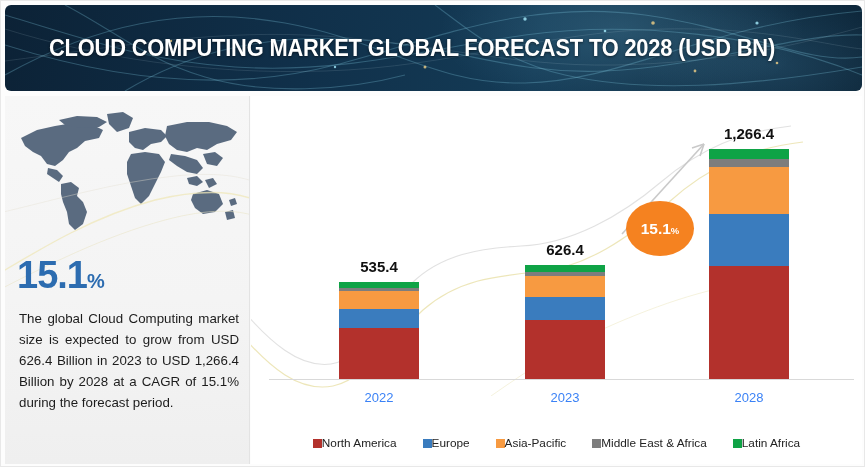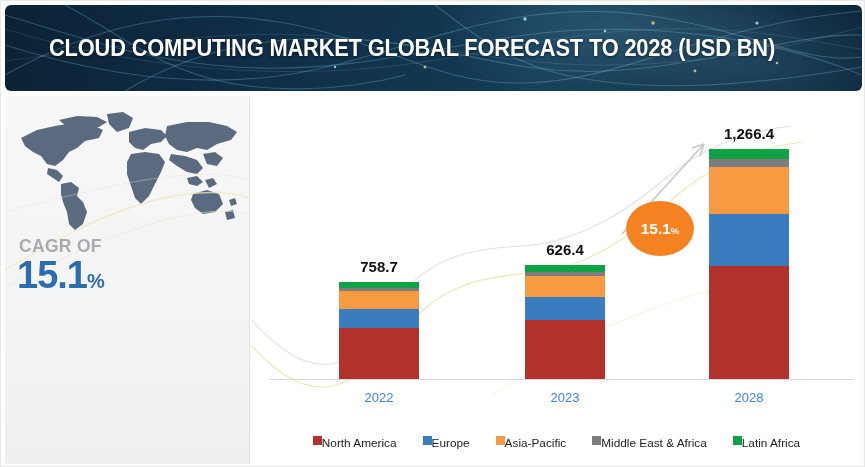--- a/index.html
+++ b/index.html
@@ -114,21 +114,21 @@
   #badge-text .pct { font-size: 9.5px; font-weight: bold; }
   #badge-arrow { position: absolute; left: 355px; top: 30px; width: 120px; height: 115px; }
 
   
   #legend {
     position: absolute; left: 0; bottom: 14px;
     width: 611px;
     display: flex; justify-content: center; align-items: center;
     gap: 26px;
   }
-  .legend-item { display: flex; gap: 0; margin-top: 24px; }
+  .legend-item { display: flex; align-items: center; gap: 0; margin-top: 24px; }
   .legend-swatch { width: 9px; height: 9px; display: inline-block; }
   .legend-label { font-size: 11.8px; color: #222222; white-space: nowrap; }
 </style>
 </head>
 <body>
 
 <div id="page">
 
   <div id="banner">
     <svg id="banner-svg" viewBox="0 0 857 86" preserveAspectRatio="none">
@@ -193,38 +193,38 @@
         </g>
       </svg>
     </div>
 
     <svg style="position:absolute;left:0;top:0;width:245px;height:368px;pointer-events:none;" viewBox="0 0 245 368" preserveAspectRatio="none">
       <path d="M-10,180 C40,150 90,120 150,104 C200,92 230,96 250,104" fill="none" stroke="#efe7b8" stroke-width="1.4" stroke-opacity="0.75"></path>
       <path d="M-10,196 C40,170 100,140 160,124 C205,112 232,114 250,120" fill="none" stroke="#e9e3c4" stroke-width="1" stroke-opacity="0.55"></path>
       <path d="M-10,118 C50,104 110,86 170,80 C210,76 234,80 250,86" fill="none" stroke="#e3dfcf" stroke-width="0.9" stroke-opacity="0.45"></path>
     </svg>
 
-    <div id="cagr-of">CAGR OF</div>
     <div id="cagr-val">
       <span>15.1</span><span class="pct">%</span>
     </div>
+    <div id="sidebar-desc">The global Cloud Computing market size is expected to grow from USD 626.4 Billion in 2023 to USD 1,266.4 Billion by 2028 at a CAGR of 15.1%  during the forecast period.</div>
   </div>
 
   <div id="chart">
 
     <svg id="deco-svg" viewBox="0 0 611 300" preserveAspectRatio="none">
       <path d="M-20,200 C20,250 50,272 80,268 C110,264 130,220 160,188 C190,158 230,152 270,150 C320,148 370,120 410,86 C450,52 490,36 540,30" fill="none" stroke="#d7d7d7" stroke-width="1.1" stroke-opacity="0.75"></path>
       <path d="M-20,226 C20,276 50,296 82,290 C112,284 140,244 172,214 C206,184 244,180 286,176 C334,172 378,142 418,106 C458,70 500,52 552,46" fill="none" stroke="#e9e0a8" stroke-width="1.2" stroke-opacity="0.8"></path>
       <path d="M240,300 C280,272 320,246 368,226 C420,204 470,188 530,182" fill="none" stroke="#ece6c0" stroke-width="0.9" stroke-opacity="0.6"></path>
     </svg>
 
     <div id="axis-line"></div>
 
     <div class="bar-group" id="group-0" style="left:88px;width:80px;">
-      <div class="bar-value">758.7</div>
+      <div class="bar-value">535.4</div>
       <div class="bar">
         <div class="seg seg-la" style="height: 6.25px;"></div>
         <div class="seg seg-mea" style="height: 3.27px;"></div>
         <div class="seg seg-ap" style="height: 17.62px;"></div>
         <div class="seg seg-eu" style="height: 19.25px;"></div>
         <div class="seg seg-na" style="height: 50.85px;"></div>
       </div>
       <div class="bar-cat">2022</div>
     </div>
 

